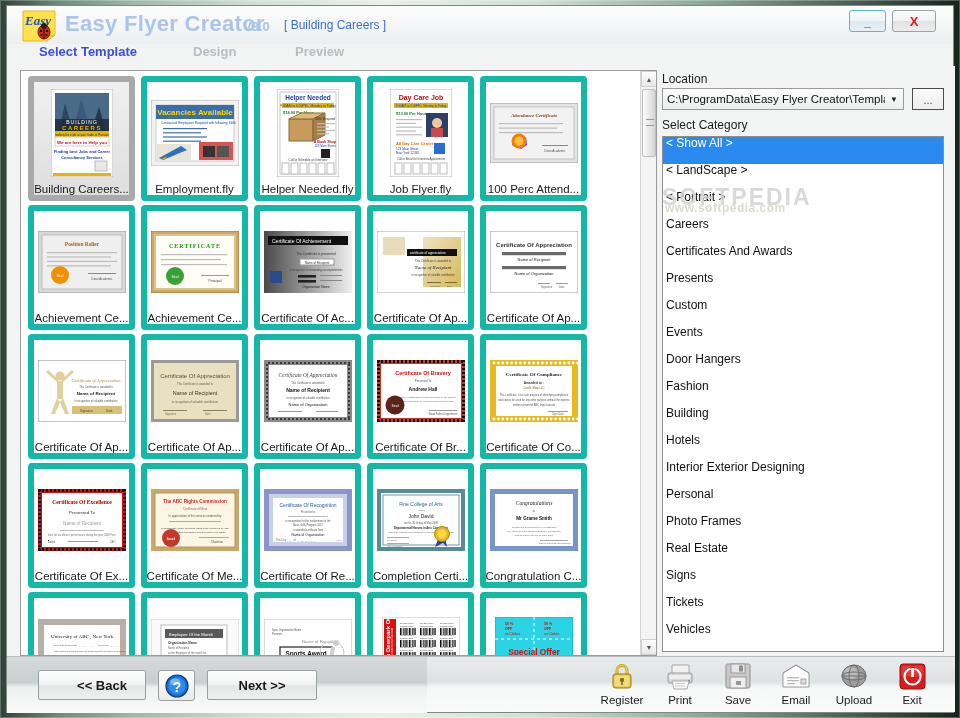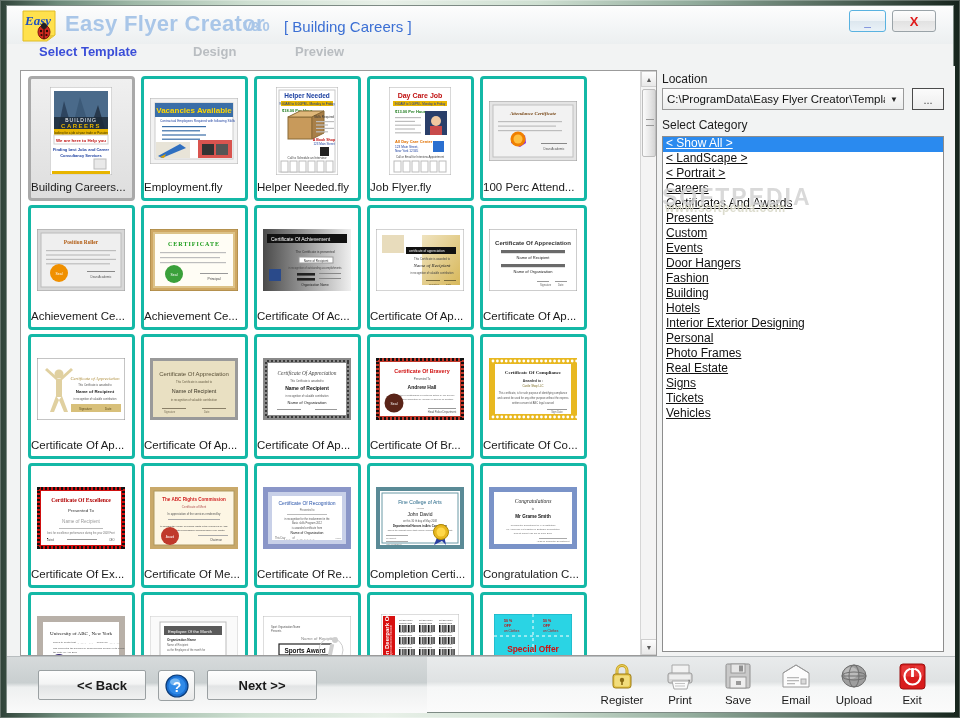--- a/index.html
+++ b/index.html
@@ -40,21 +40,21 @@
     position:absolute; left:58px; top:5px;
     font-size:22px; font-weight:bold; color:#a9c6e8;
     letter-spacing:.3px; white-space:nowrap;
   }
   #app-version{
     position:absolute; left:236px; top:13px;
     font-size:13px; font-weight:bold; color:#a9c6e8;
   }
   #doc-name{
     position:absolute; left:277px; top:12px;
-    font-size:15px; color:#3b6fd4; white-space:nowrap;
+    font-size:12px; color:#3b6fd4; white-space:nowrap;
   }
   #btn-minimize{
     position:absolute; right:67px; top:4px; width:37px; height:22px;
     border:1px solid #59b2e0; border-radius:3px;
     background:linear-gradient(180deg,#fbfcfd 0%,#eef3f7 48%,#dde7ef 52%,#eaf2f8 100%);
     color:#2a44c8; font-size:12px; font-weight:bold;
     display:flex; align-items:flex-end; justify-content:center; padding-bottom:2px;
     cursor:pointer;
   }
   #btn-close{
@@ -90,23 +90,23 @@
     background:#fff; border:1px solid #9b9b9b;
     overflow:hidden;
   }
   #template-grid{
     position:absolute; left:0; top:0; width:620px; height:586px;
     padding:3px 0 0 4px;
     display:flex; flex-wrap:wrap; align-content:flex-start;
   }
   .tpl{
     width:107px; height:125px; margin:2px 3px;
-    border:3px solid #14b8a6; border-radius:4px;
+    border:6px solid #14b8a6; border-radius:4px;
     background:#fff;
-    display:flex; flex-direction:column; align-items:flex-start;
+    display:flex; flex-direction:column; align-items:center;
     cursor:pointer; overflow:hidden;
   }
   .tpl.selected{
     background:linear-gradient(180deg,#f0f0f0,#dedede);
     border-color:#a9a9a9;
   }
   .tpl-thumb{
     width:99px; height:95px; margin-top:4px;
     display:flex; align-items:center; justify-content:center;
     overflow:hidden;
@@ -172,22 +172,22 @@
     font-size:11px; color:#444; display:flex; align-items:flex-end;
     justify-content:center; padding-bottom:3px; cursor:pointer;
   }
   #category-label{ position:absolute; left:0; top:52px; }
   #category-list{
     position:absolute; left:0; top:70px; width:282px; height:516px;
     background:#fff; border:1px solid #8d8d8d; overflow:hidden;
     padding-top:0px;
   }
   .cat-item{
-    font-size:12px; color:#111; padding:0 3px; height:15px;
-    line-height:13.4px; white-space:nowrap; cursor:pointer;text-decoration:underline;
+    font-size:12px; color:#111; padding:0 3px; height:27px;
+    line-height:13.4px; white-space:nowrap; cursor:pointer;
   }
   .cat-item.selected{ background:#2a8aef; color:#fff; }
 
   
   .wm{
     position:absolute; pointer-events:none; user-select:none;
     color:#d3d3d3; font-weight:bold; white-space:nowrap;
   }
   #wm-1{ left:655px; top:118px; font-size:23px; letter-spacing:2px; opacity:.85; }
   #wm-2{ left:658px; top:135px; font-size:12px; letter-spacing:.5px; opacity:.9; color:#d9d9c9;}

